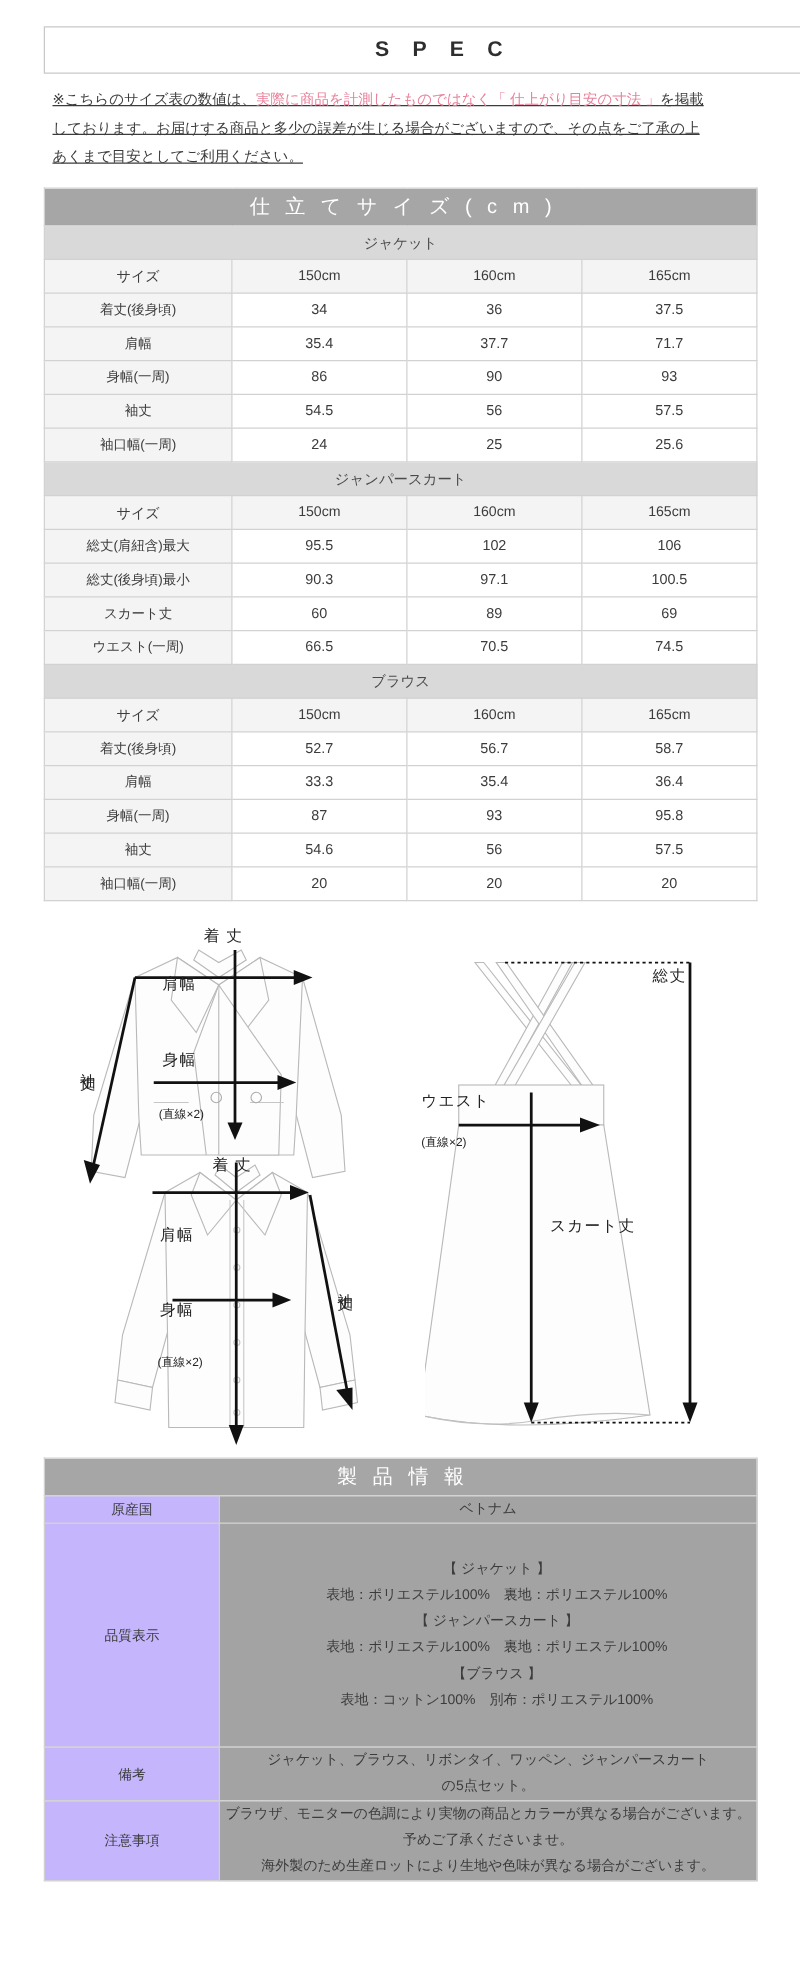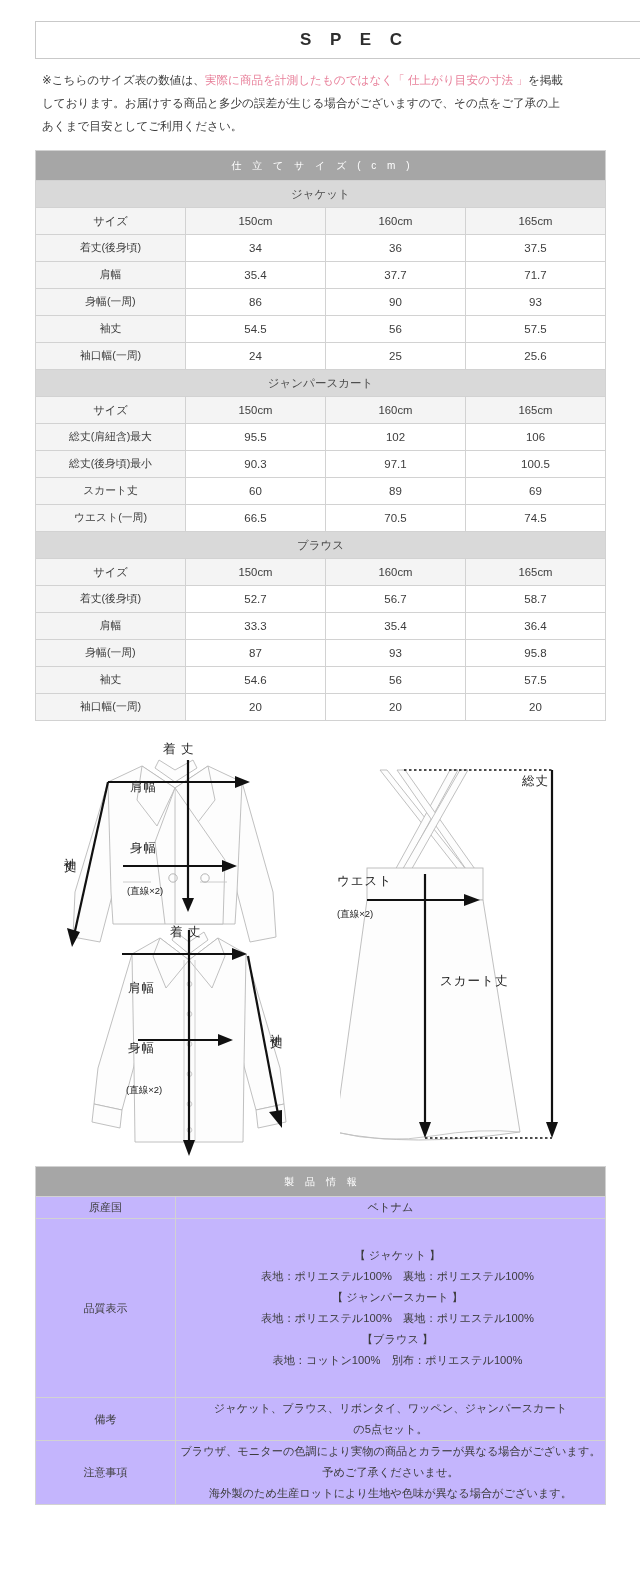--- a/index.html
+++ b/index.html
@@ -46,20 +46,21 @@
 
   
   .notice {
     position: absolute;
     left: 42px;
     top: 68px;
     width: 560px;
     font-size: 11.6px;
     line-height: 23px;
     color: #3c3c3c;
+    text-decoration: underline;
   }
   .notice .accent { color: #e8819b; }
 
   
   .tbl {
     position: absolute;
     border-collapse: collapse;
     table-layout: fixed;
     font-size: 11px;
   }
@@ -69,21 +70,21 @@
     font-weight: normal;
     color: #3c3c3c;
     padding: 0;
     height: 27px;
     box-sizing: border-box;
   }
   .hdr-main {
     background: #a6a6a6;
     color: #ffffff !important;
     height: 30px !important;
-    font-size: 10px;
+    font-size: 16px;
     letter-spacing: 4px;
     text-indent: 4px;
   }
   .hdr-sub {
     background: #d9d9d9;
     color: #4a4a4a !important;
     height: 27px !important;
     font-size: 11.5px;
   }
   .rowlabel {
@@ -129,21 +130,21 @@
   #info-table td { height: auto; margin-left: 24px; }
   .info-label {
     background: #c4b5fd;
     width: 140px;
     font-size: 11px;
     text-align: center;
     vertical-align: middle;
     padding: 10px 4px;
   }
   .info-body {
-    background: #c4b5fd;
+    background: #a3a3a3;
     text-align: left;
     vertical-align: middle;
     font-size: 11.2px;
     line-height: 21px;
     padding: 11px 0 11px 14px;
     color: #3c3c3c;
   }
   .info-body.tall { padding: 26px 0 26px 14px; }
   .info-body .blk { display: block; }
 </style>

